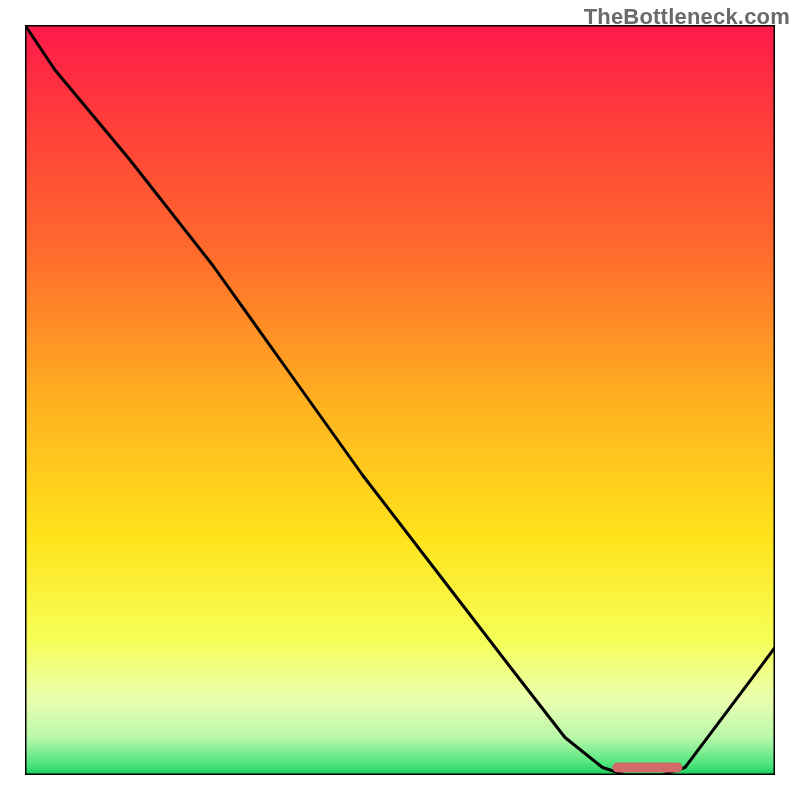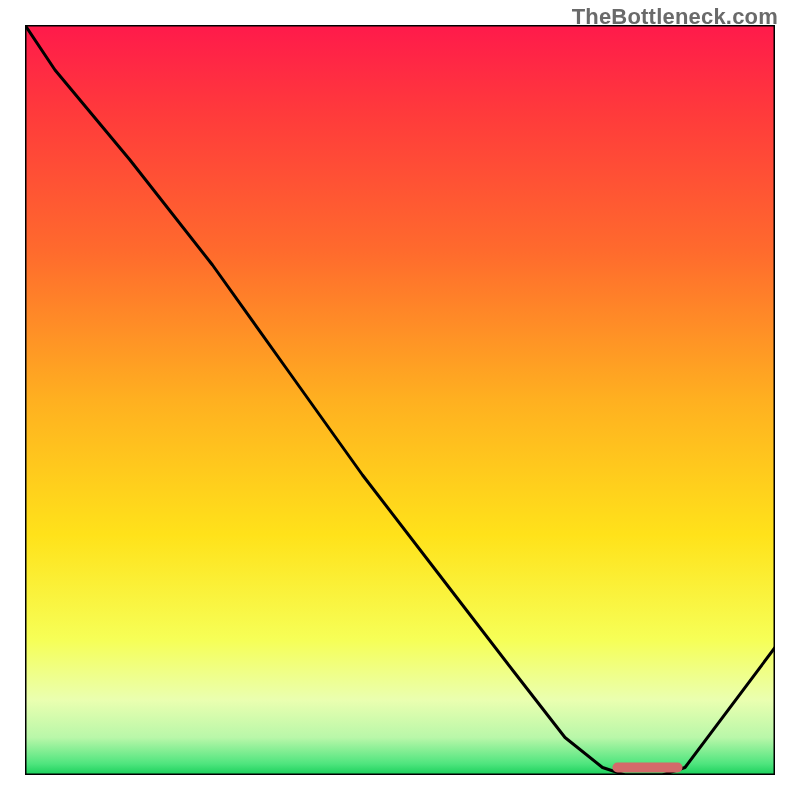--- a/index.html
+++ b/index.html
@@ -12,21 +12,21 @@
     overflow: hidden;
   }
   .container {
     position: relative;
     width: 800px;
     height: 800px;
   }
   .watermark {
     position: absolute;
     top: 4px;
-    right: 22px;
+    right: 10px;
     font-size: 22px;
     font-weight: 600;
     color: #6a6a6a;
     letter-spacing: 0.2px;
     z-index: 10;
   }
   .plot-area {
     position: absolute;
     
     left: 25px;

